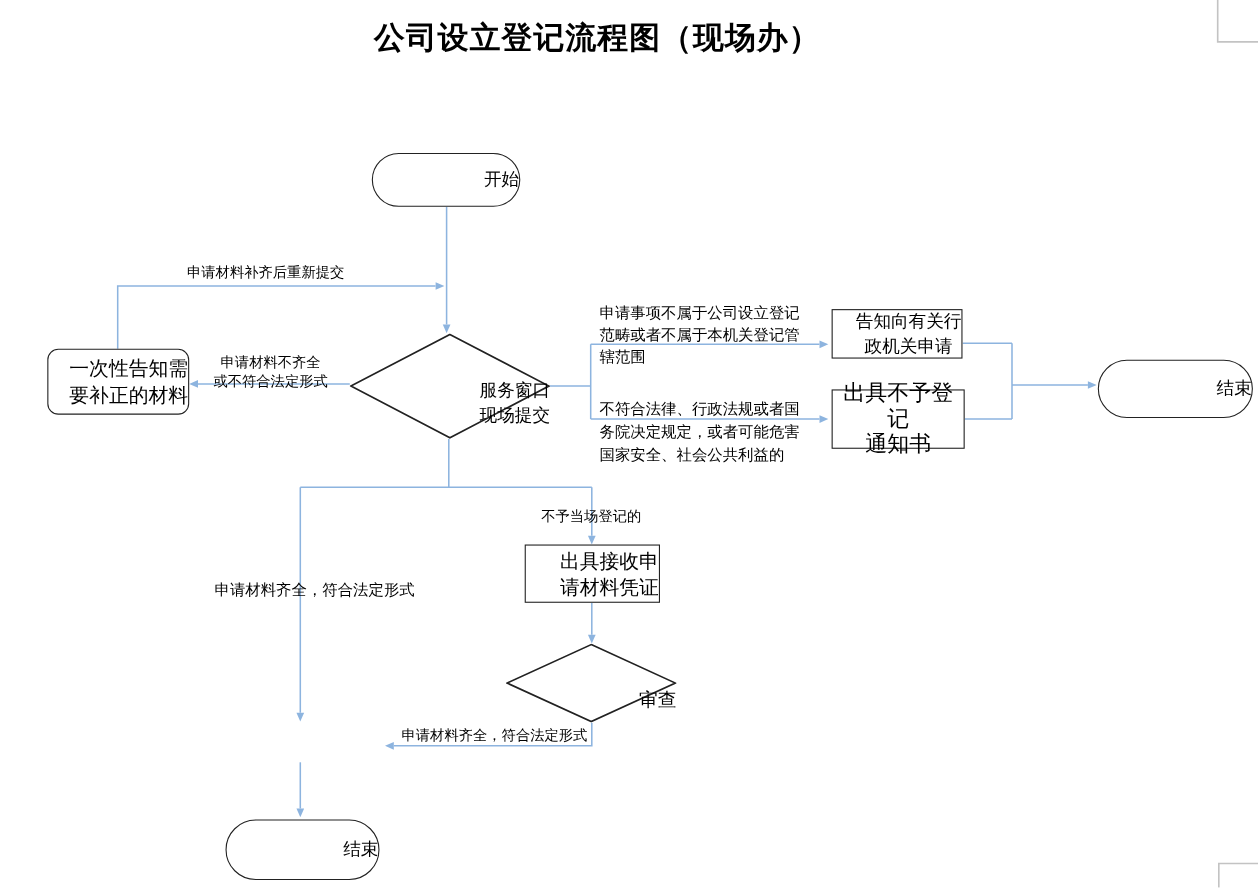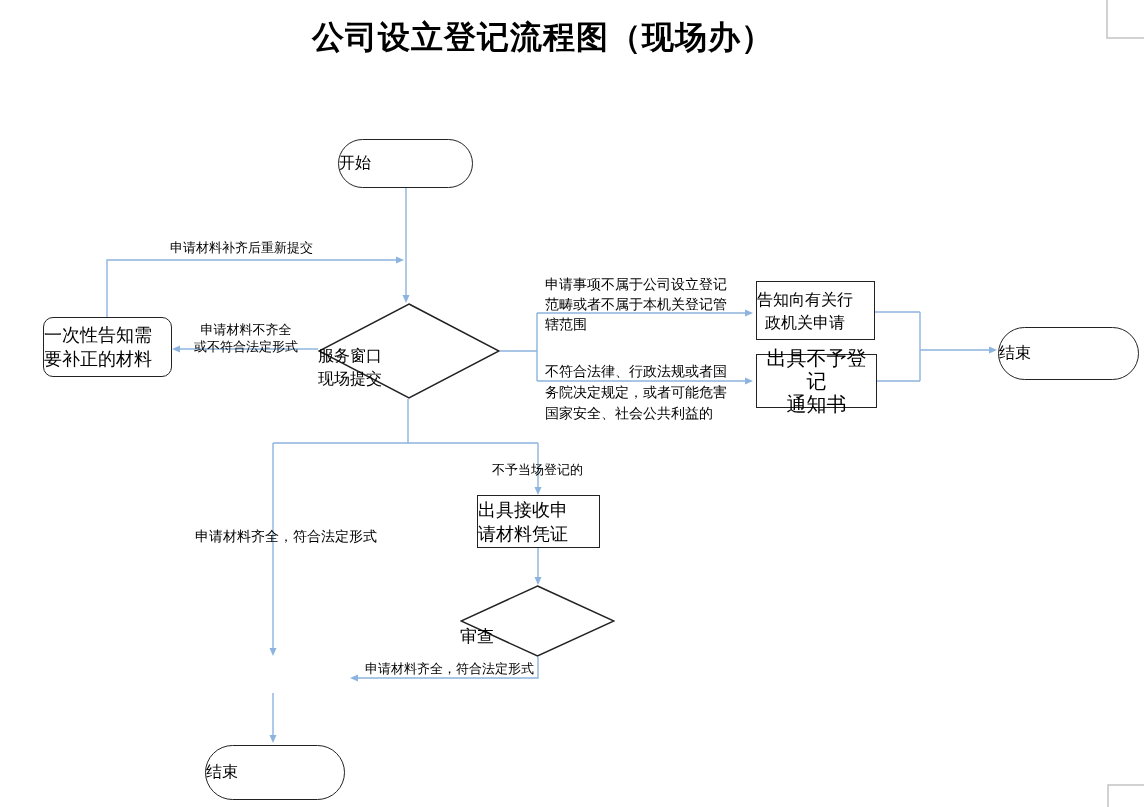--- a/index.html
+++ b/index.html
@@ -3,36 +3,36 @@
 <meta charset="utf-8">
 <style>
   html,body{margin:0;padding:0;background:#fff;}
   #canvas{
     position:relative;width:1144px;height:807px;background:#fff;overflow:hidden;
     font-family:"Liberation Sans","DejaVu Sans",sans-serif;color:#000;
   }
   #edges{position:absolute;left:0;top:0;width:1144px;height:807px;z-index:1;}
   .title{
     position:absolute;left:0;top:16px;width:1086px;text-align:center;
-    font-size:32px;font-weight:bold;letter-spacing:1px;z-index:3;
+    font-size:28px;font-weight:bold;letter-spacing:1px;z-index:3;
   }
   .node{
     position:absolute;z-index:2;background:#fff;border:1.5px solid #222;
-    display:flex;align-items:center;justify-content:flex-start;text-align:center;
+    display:flex;align-items:center;justify-content:flex-end;text-align:center;
     white-space:pre-line;box-sizing:border-box;
   }
   .stadium{border-radius:28px;font-size:16px;}
   .diamond{background:transparent;border:none;z-index:2;}
   .diamond svg{position:absolute;left:0;top:0;width:100%;height:100%;}
   .diamond svg polygon{fill:#fff;stroke:#222;stroke-width:1.5;}
   .diamond .node-text{position:relative;z-index:1;margin-top:31px;}
   #start-node{left:338px;top:139px;width:135px;height:49px;}
   #submit-diamond{left:318px;top:303px;width:182px;height:96px;font-size:16px;line-height:23px;}
   #notify-box{left:43px;top:317px;width:129px;height:60px;font-size:18px;line-height:24px;border-radius:10px;}
-  #inform-box{left:756px;top:281px;width:119px;height:59px;font-size:16px;line-height:23px;}
+  #inform-box{left:756px;top:281px;width:119px;height:45px;font-size:16px;line-height:23px;}
   #reject-box{left:756px;top:354px;width:121px;height:54px;font-size:20px;line-height:23px;}
   #end-right-node{left:998px;top:327px;width:141px;height:53px;}
   #receipt-box{left:477px;top:495px;width:123px;height:53px;font-size:18px;line-height:24px;}
   #review-diamond{left:460px;top:585px;width:155px;height:72px;font-size:17px;}
   #confirm-box{left:197px;top:657px;width:151px;height:36px;font-size:17px;}
   #end-bottom-node{left:205px;top:745px;width:140px;height:55px;}
   .edge-label{position:absolute;z-index:3;font-size:13px;line-height:17px;white-space:pre-line;}
   #label-resubmit{left:170px;top:239px;}
   #label-incomplete{left:187px;top:321px;width:118px;text-align:center;}
   #label-out-of-scope{left:545px;top:274px;width:206px;font-size:14px;line-height:20px;}

